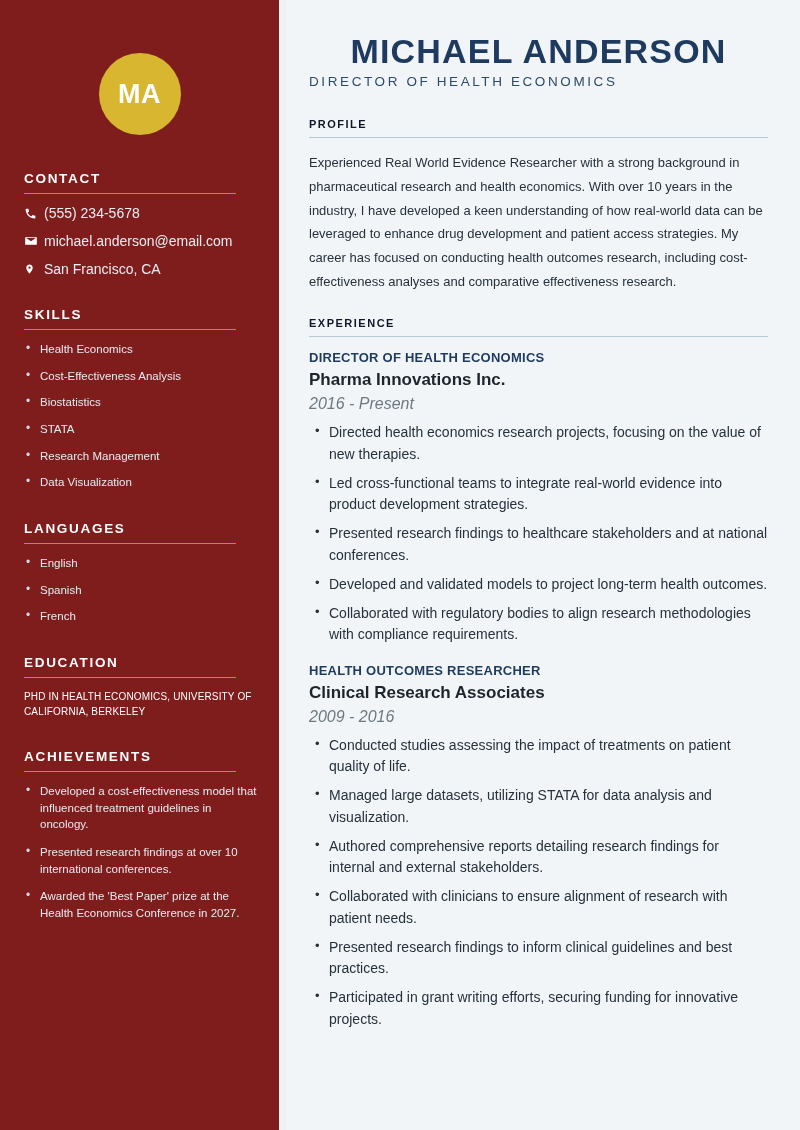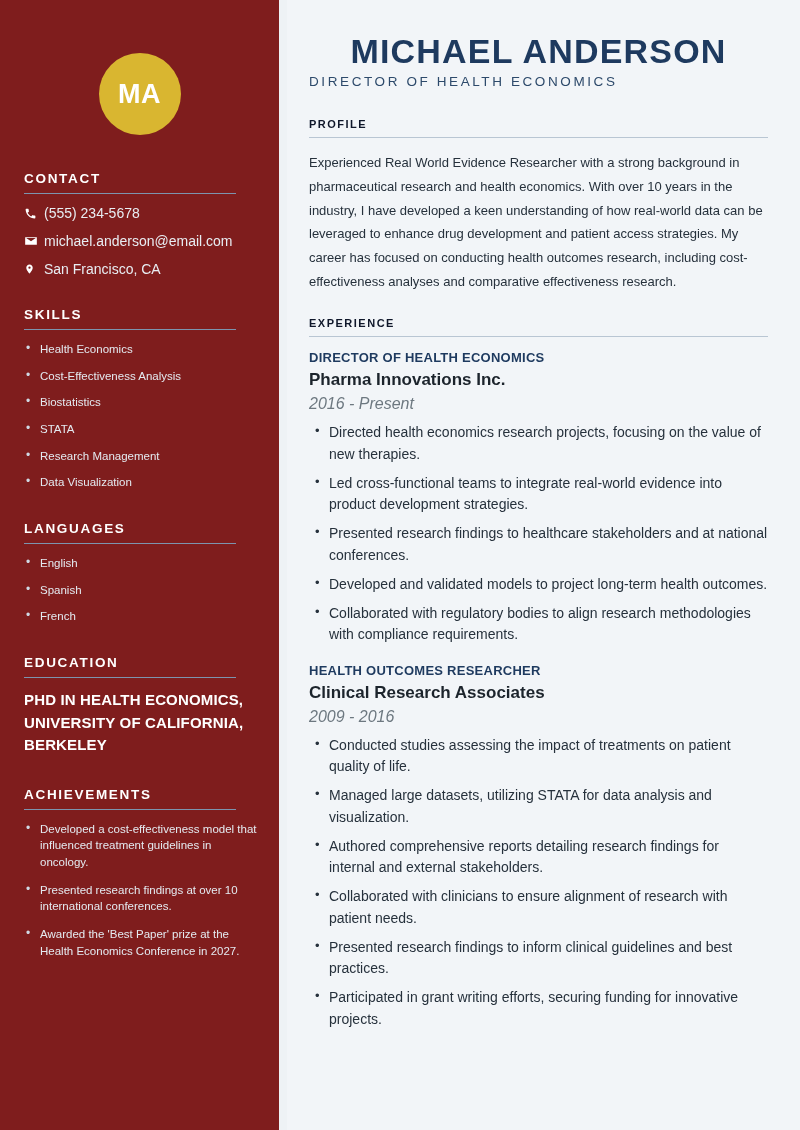--- a/index.html
+++ b/index.html
@@ -98,22 +98,22 @@
   .side-list li::before {
     content: "\2022";
     position: absolute;
     left: 2px;
     top: -1px;
     color: #cfd9e4;
     font-size: 12px;
   }
   .edu-block {
     margin-left: 3px;
-    font-size: 15px;
-    font-weight: bold;
+    font-size: 10px;
+    font-weight: normal;
     line-height: 1.5;
     color: #ffffff;
     letter-spacing: 0.15px;
   }
   .ach-list li { margin-bottom: 11px; }
 
   
   .gap {
     width: 8px;
     min-width: 8px;

